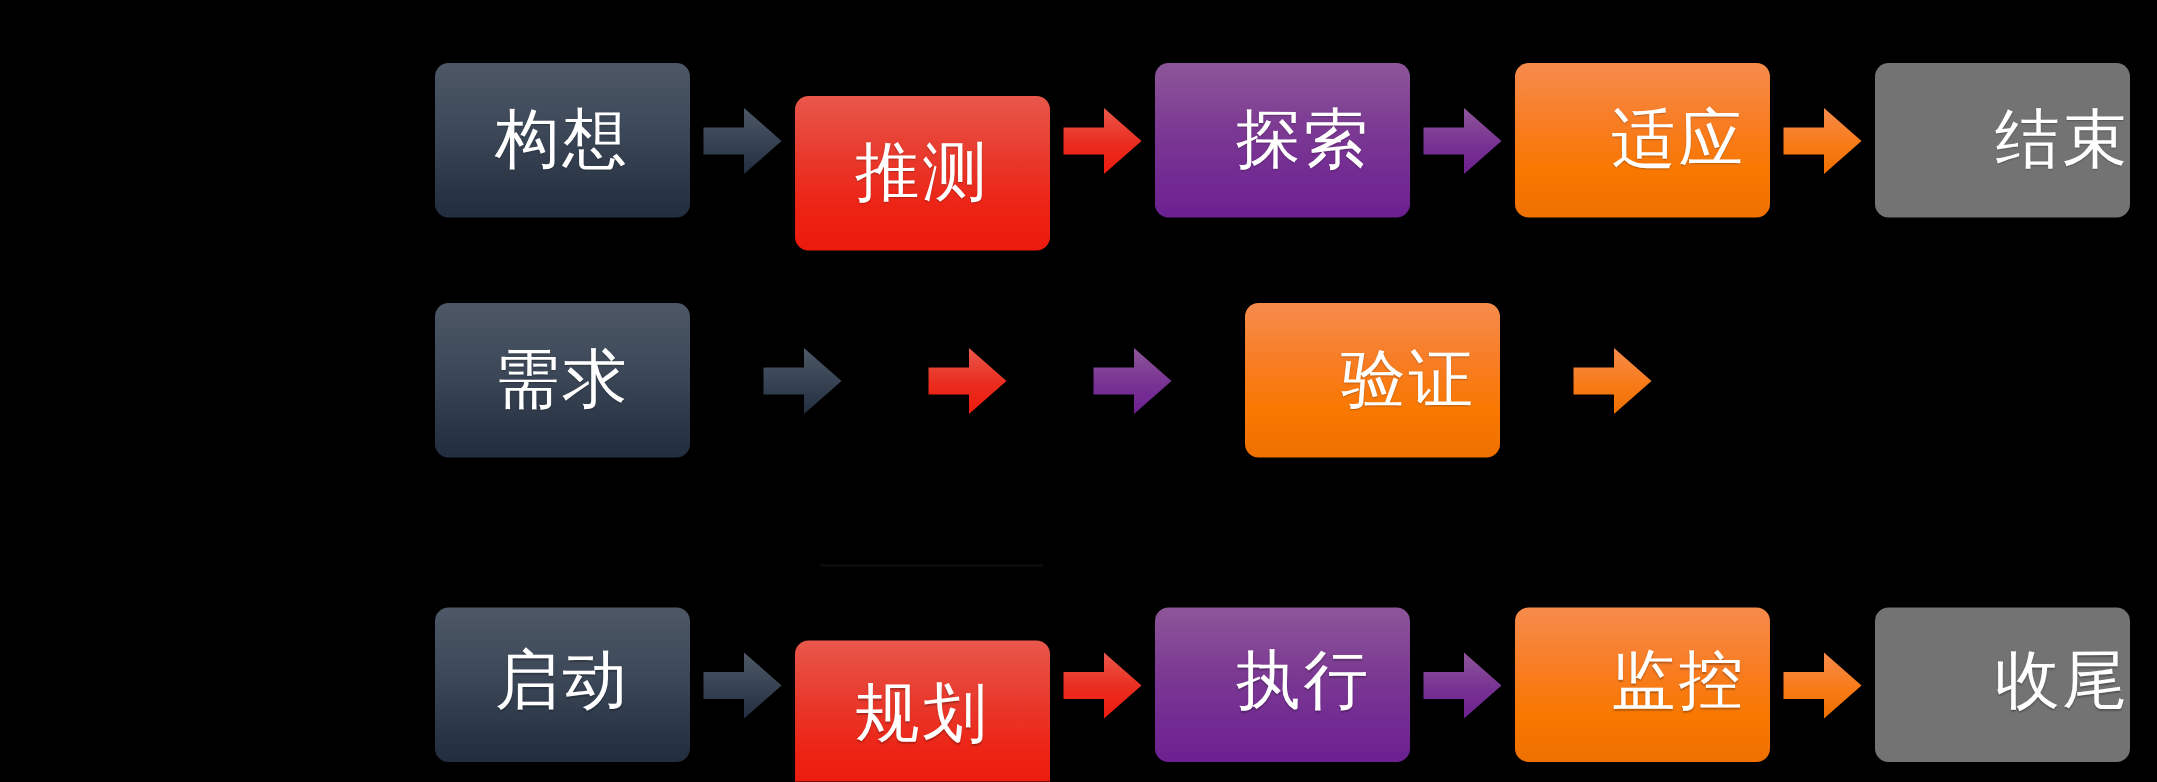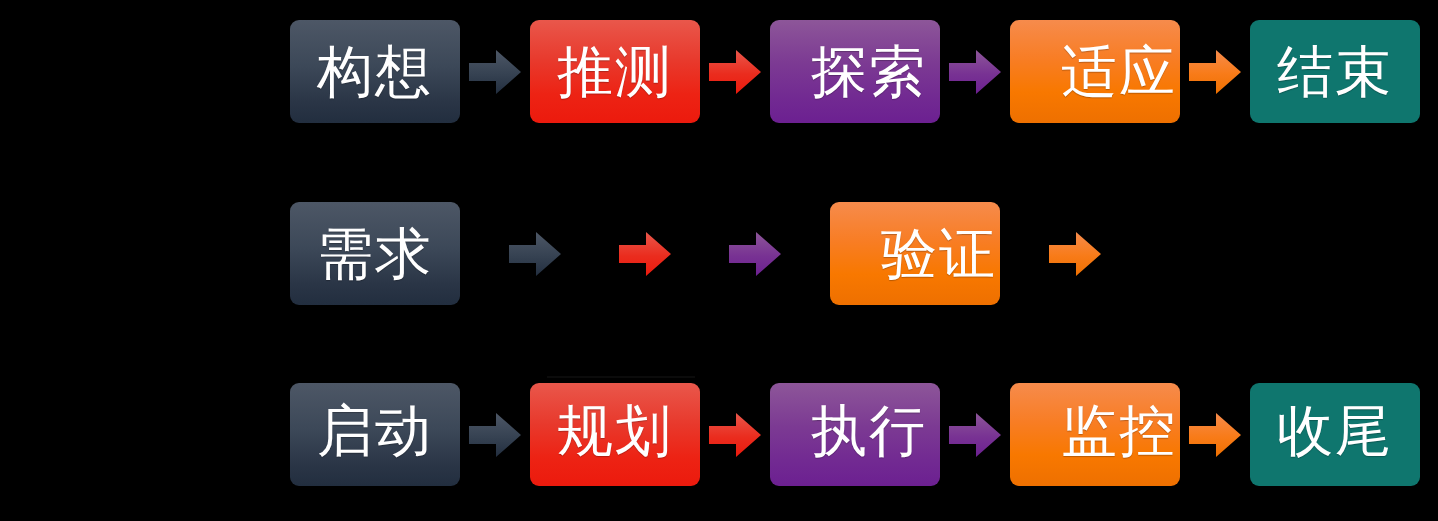--- a/index.html
+++ b/index.html
@@ -40,50 +40,52 @@
     display: flex;
     align-items: center;
     justify-content: center;
     box-sizing: border-box;
     flex: 0 0 auto;
     position: relative;
   }
 
   .node-label {
     color: #ffffff;
-    font-size: 56px;
+    font-size: 43px;
     line-height: 1;
     letter-spacing: 2px;
     font-weight: 400;
     white-space: nowrap;
     text-shadow: 0 1px 1px rgba(0,0,0,0.25);
   }
 
   
   .stage-slate {
     background: linear-gradient(to bottom, #4d5766 0%, #3c4858 45%, #2a3546 80%, #222e3f 100%);
     box-shadow: 0 2px 5px rgba(0,0,0,0.55);
   }
   .stage-red {
     background: linear-gradient(to bottom, #e9574b 0%, #e8392c 40%, #ed2314 72%, #ec1a0d 100%);
     box-shadow: 0 2px 5px rgba(0,0,0,0.5);
+    margin-top: 44px;
   }
   .stage-purple {
     background: linear-gradient(to bottom, #8d5699 0%, #7c3a93 42%, #722a92 75%, #6c2091 100%);
     box-shadow: 0 2px 5px rgba(0,0,0,0.5);
     padding-left: 28px;
   }
   .stage-orange {
     background: linear-gradient(to bottom, #f68b4c 0%, #f87d24 38%, #f87800 70%, #ee7000 100%);
     box-shadow: 0 2px 5px rgba(0,0,0,0.5);
     padding-left: 48px;
   }
   .stage-blue {
-    background: #0f766e;
+    background: #737373;
     box-shadow: 0 2px 5px rgba(0,0,0,0.5);
+    justify-content: flex-end;
   }
 
   
   .arrow {
     width: 70px;
     height: 52px;
     flex: 0 0 auto;
     display: flex;
     align-items: center;
     justify-content: center;

